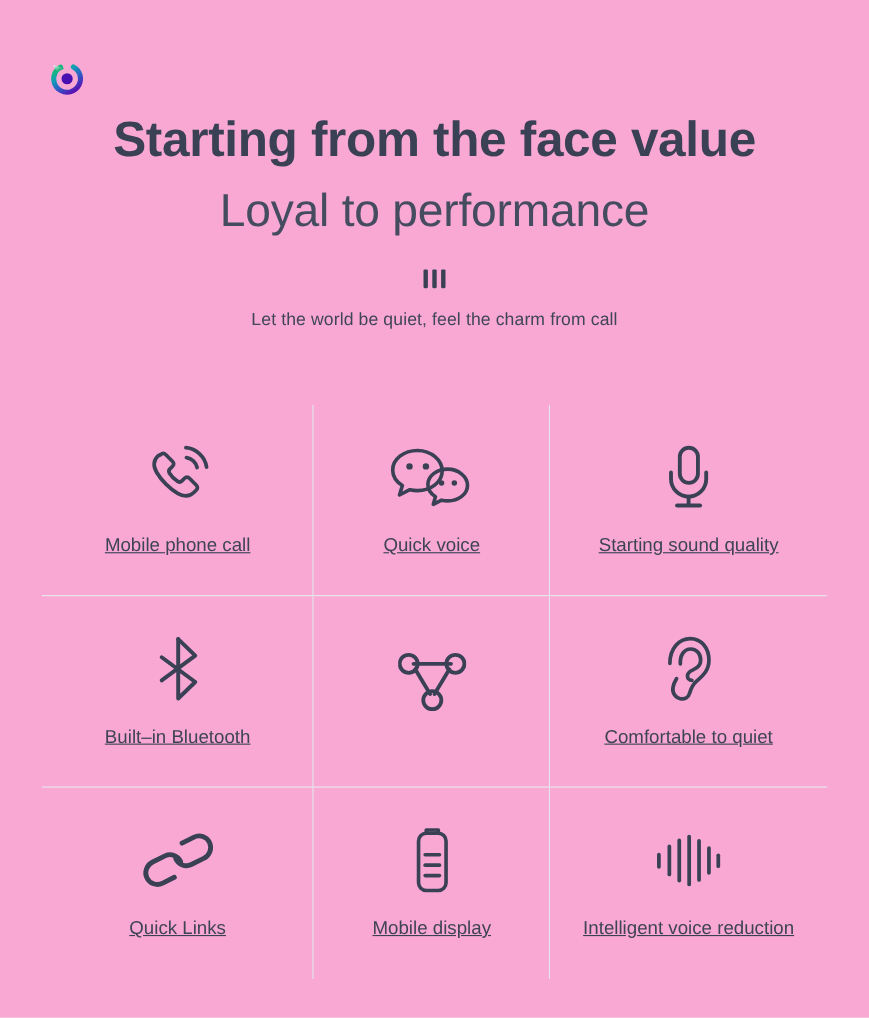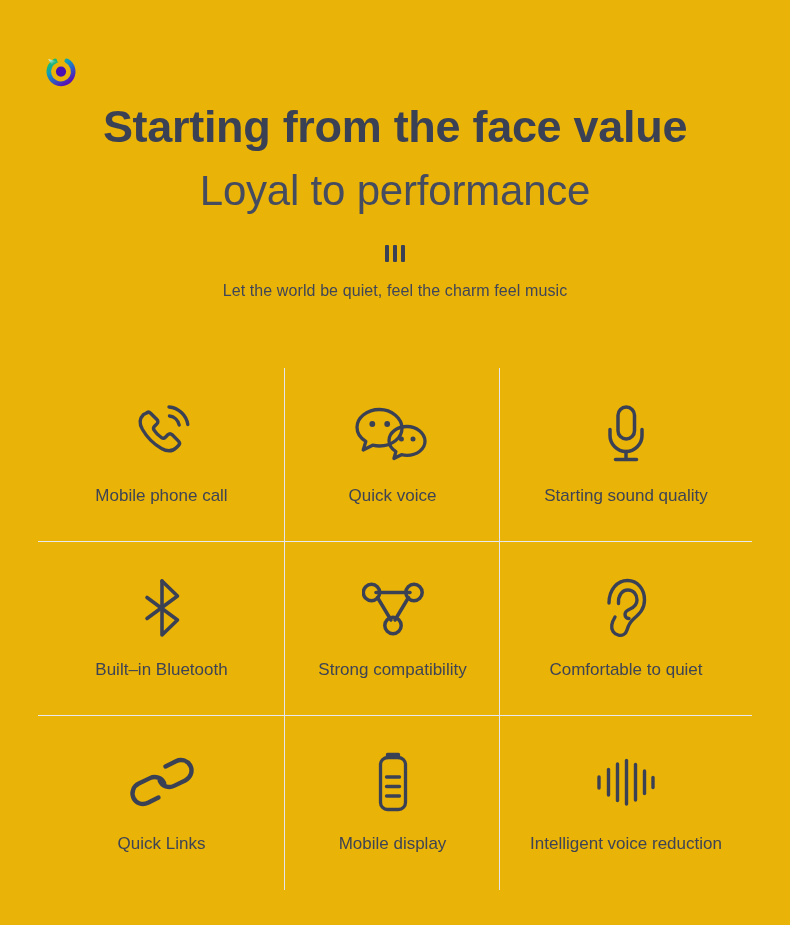--- a/index.html
+++ b/index.html
@@ -14,21 +14,21 @@
     font-family: "Liberation Sans", sans-serif;
     color: #3b4155;
     overflow: hidden;
     position: relative;
   }
 
   .page {
     width: 790px;
     height: 925px;
     position: relative;
-    background: #eab308;
+    background: #f9a8d4;
   }
 
   
   .logo-wrap {
     position: absolute;
     left: 44px;
     top: 54px;
     width: 34px;
     height: 34px;
   }
@@ -100,20 +100,21 @@
     grid-template-columns: 247px 215px 252px;
     grid-template-rows: 174px 174px 174px;
   }
 
   .cell {
     display: flex;
     flex-direction: column;
     align-items: center;
     justify-content: center;
     position: relative;
+    text-decoration: underline;
   }
 
   
   .cell.col1::after,
   .cell.col2::after {
     content: "";
     position: absolute;
     right: 0;
     top: 0;
     bottom: 0;
@@ -181,21 +182,21 @@
     <div class="hero-title">Starting from the face value</div>
     <div class="hero-subtitle">Loyal to performance</div>
   </div>
 
   <div class="bars">
     <span></span>
     <span></span>
     <span></span>
   </div>
 
-  <div class="tagline">Let the world be quiet, feel the charm feel music</div>
+  <div class="tagline">Let the world be quiet, feel the charm from call</div>
 
   <div class="grid">
 
     <div class="cell col1 row1">
       <div class="cell-icon">
         <svg class="ico" width="62" height="60" viewBox="0 0 62 60" fill="none" stroke="#3b4155" stroke-width="3.4" stroke-linecap="round" stroke-linejoin="round">
           <path d="M12.5 10.5 C8.5 14.5 8.0 19.5 11.5 25.5 C15.5 32.5 23.5 40.5 30.5 44.5
                    C36.5 48.0 41.5 47.5 45.5 43.5 L47.5 41.5 C48.8 40.2 48.8 38.4 47.5 37.1
                    L41.2 30.8 C39.9 29.5 38.1 29.5 36.8 30.8 L34.4 33.2
                    C33.3 34.3 31.8 34.4 30.5 33.6 C27.6 31.8 24.9 29.1 23.1 26.2
@@ -252,21 +253,20 @@
       <div class="cell-icon">
         <svg class="ico" width="62" height="58" viewBox="0 0 62 58" fill="none" stroke="#3b4155" stroke-width="3.5" stroke-linecap="round" stroke-linejoin="round">
           <path d="M14.0 13.5 H48.0"></path>
           <path d="M46.5 18.5 L33.0 41.0"></path>
           <path d="M15.5 18.5 L29.0 41.0"></path>
           <circle cx="9.5" cy="13.5" r="8.2"></circle>
           <circle cx="52.0" cy="13.5" r="8.2"></circle>
           <circle cx="31.0" cy="46.5" r="8.2"></circle>
         </svg>
       </div>
-      <div class="cell-label">Strong compatibility</div>
     </div>
 
     <div class="cell col3 row2">
       <div class="cell-icon">
         <svg class="ico" width="48" height="62" viewBox="0 0 48 62" fill="none" stroke="#3b4155" stroke-width="3.4" stroke-linecap="round" stroke-linejoin="round">
           <path d="M7.0 26.0 C7.0 13.0 15.0 3.5 25.5 3.5 C35.5 3.5 42.5 12.0 42.5 23.0
                    C42.5 33.0 36.5 37.5 31.0 42.5 C27.0 46.2 26.0 49.5 25.0 53.0
                    C23.8 57.0 20.5 59.0 16.5 58.2 C12.0 57.3 9.0 53.0 9.8 48.0
                    C10.3 44.8 11.8 42.0 13.0 40.0"></path>
           <path d="M16.5 26.5 C16.0 18.5 20.0 13.0 26.0 13.0 C31.5 13.0 35.0 17.5 35.0 23.0

